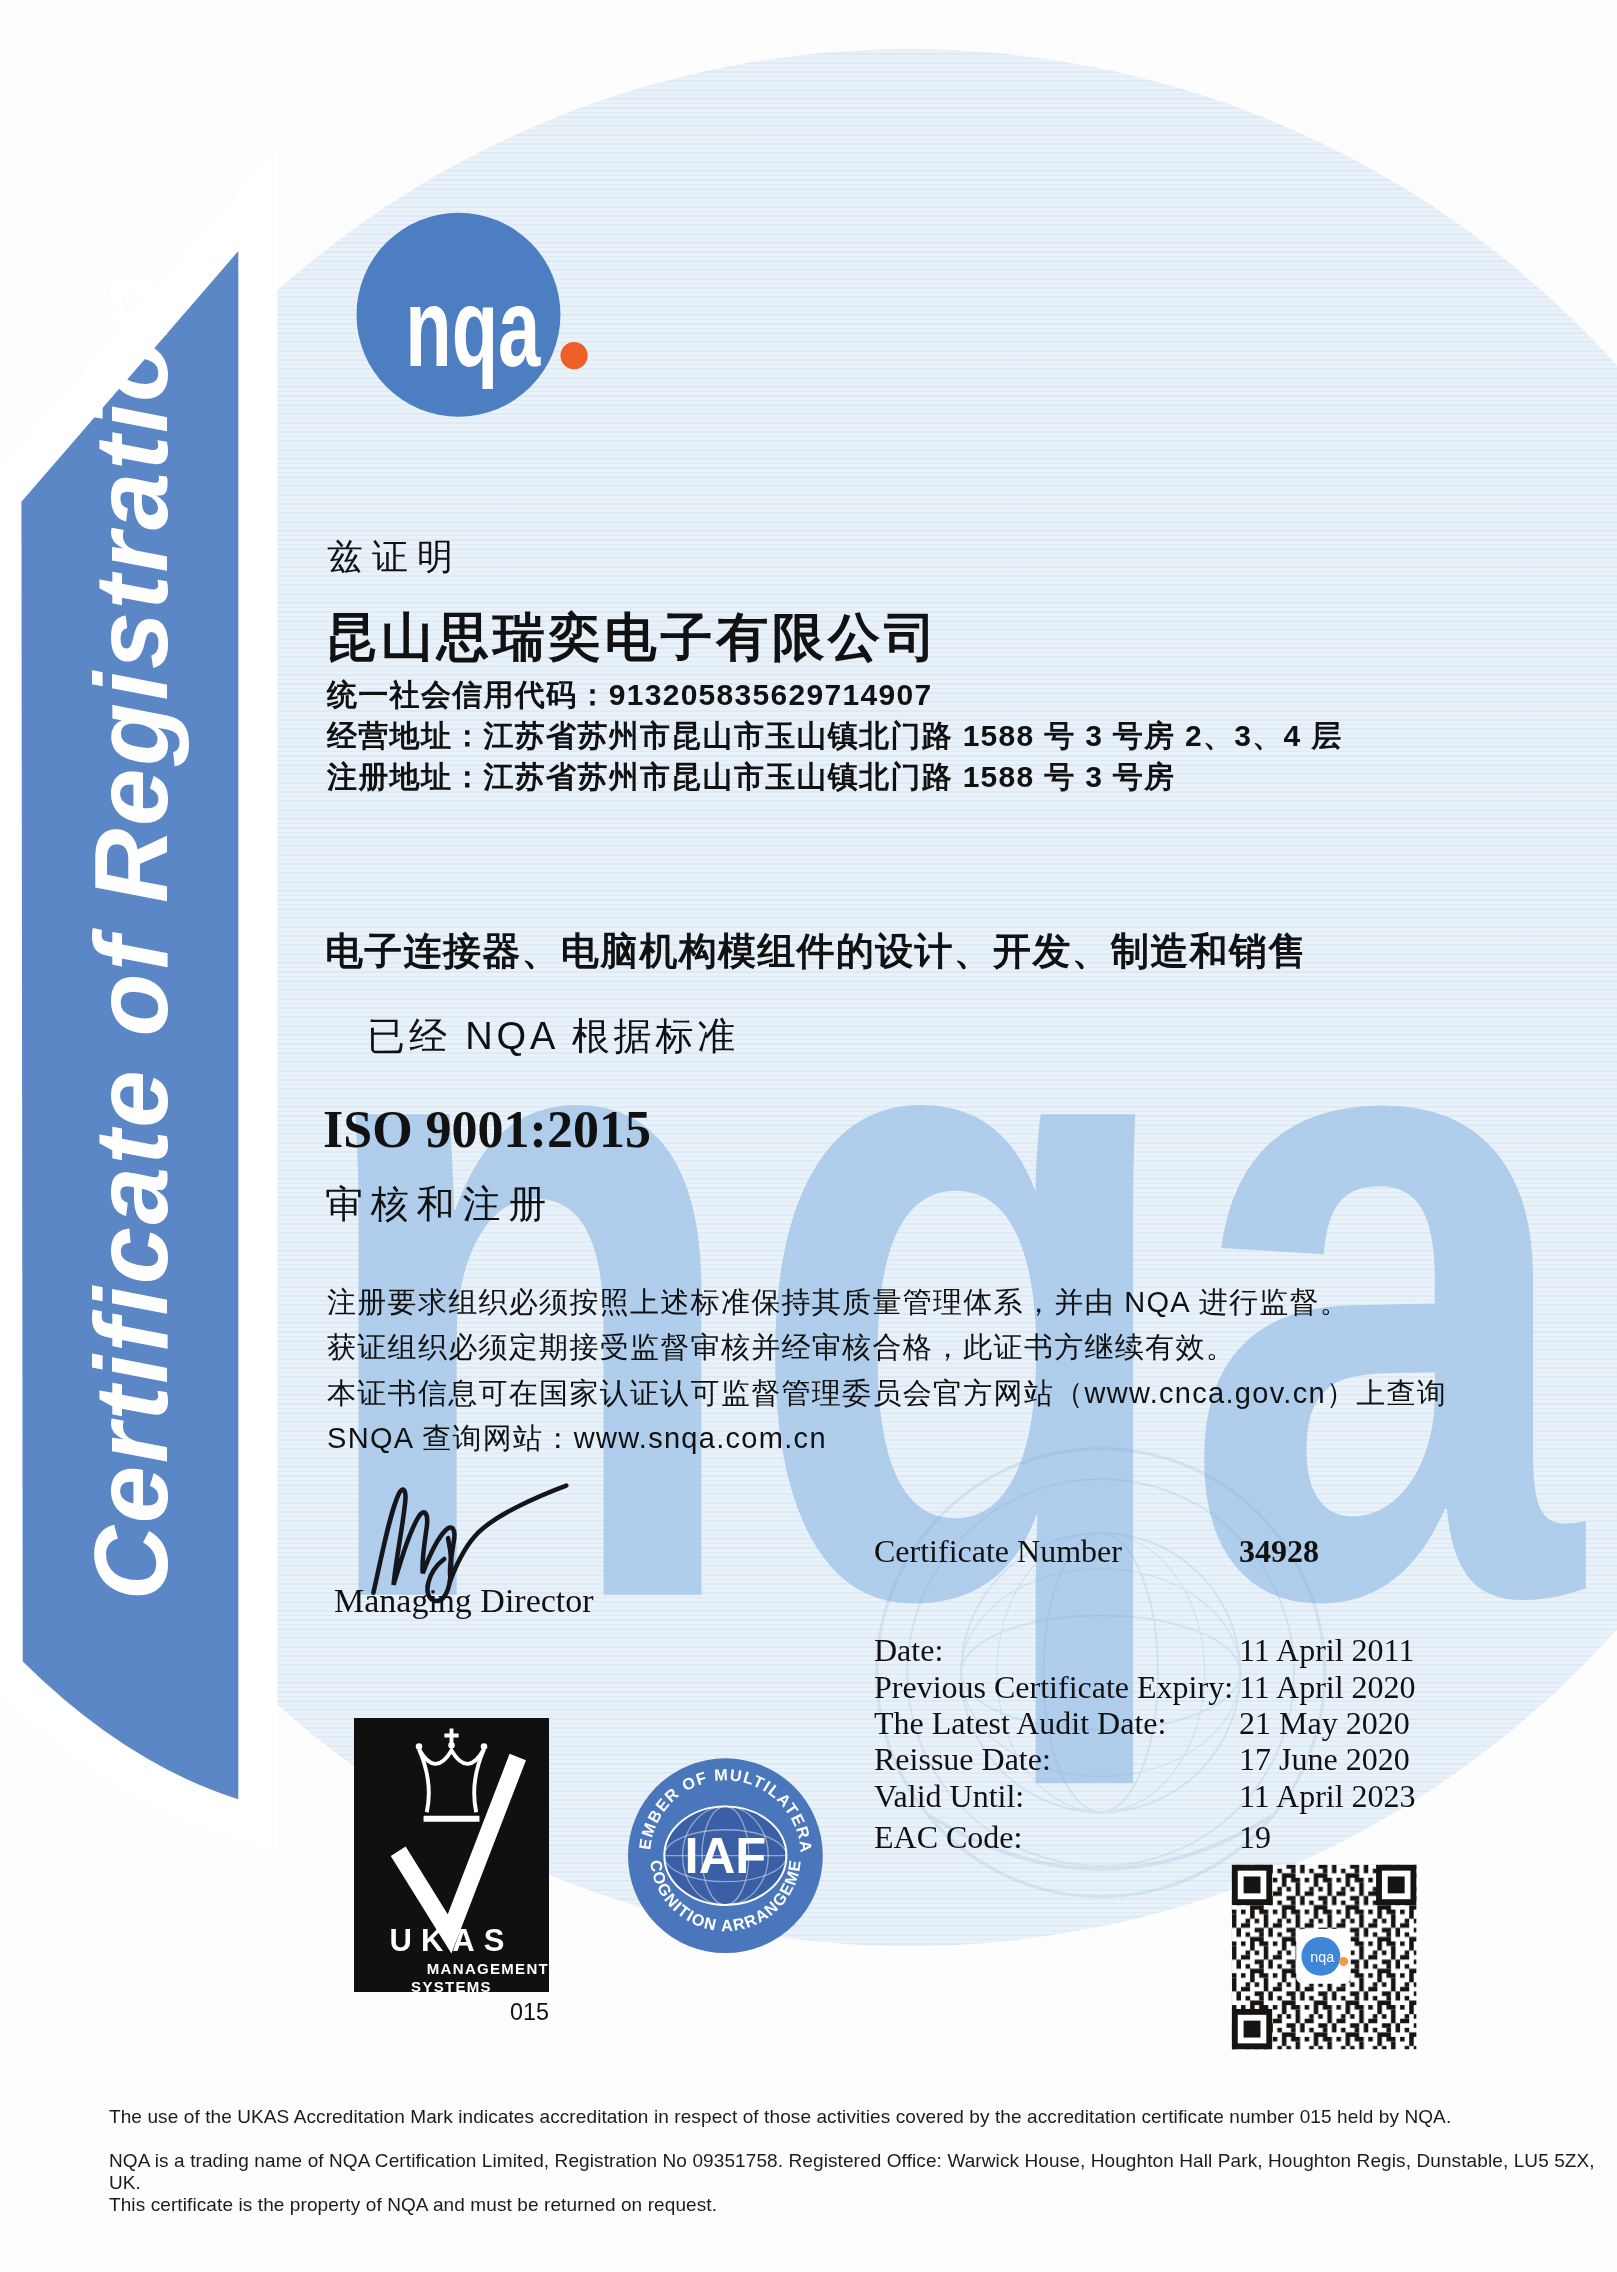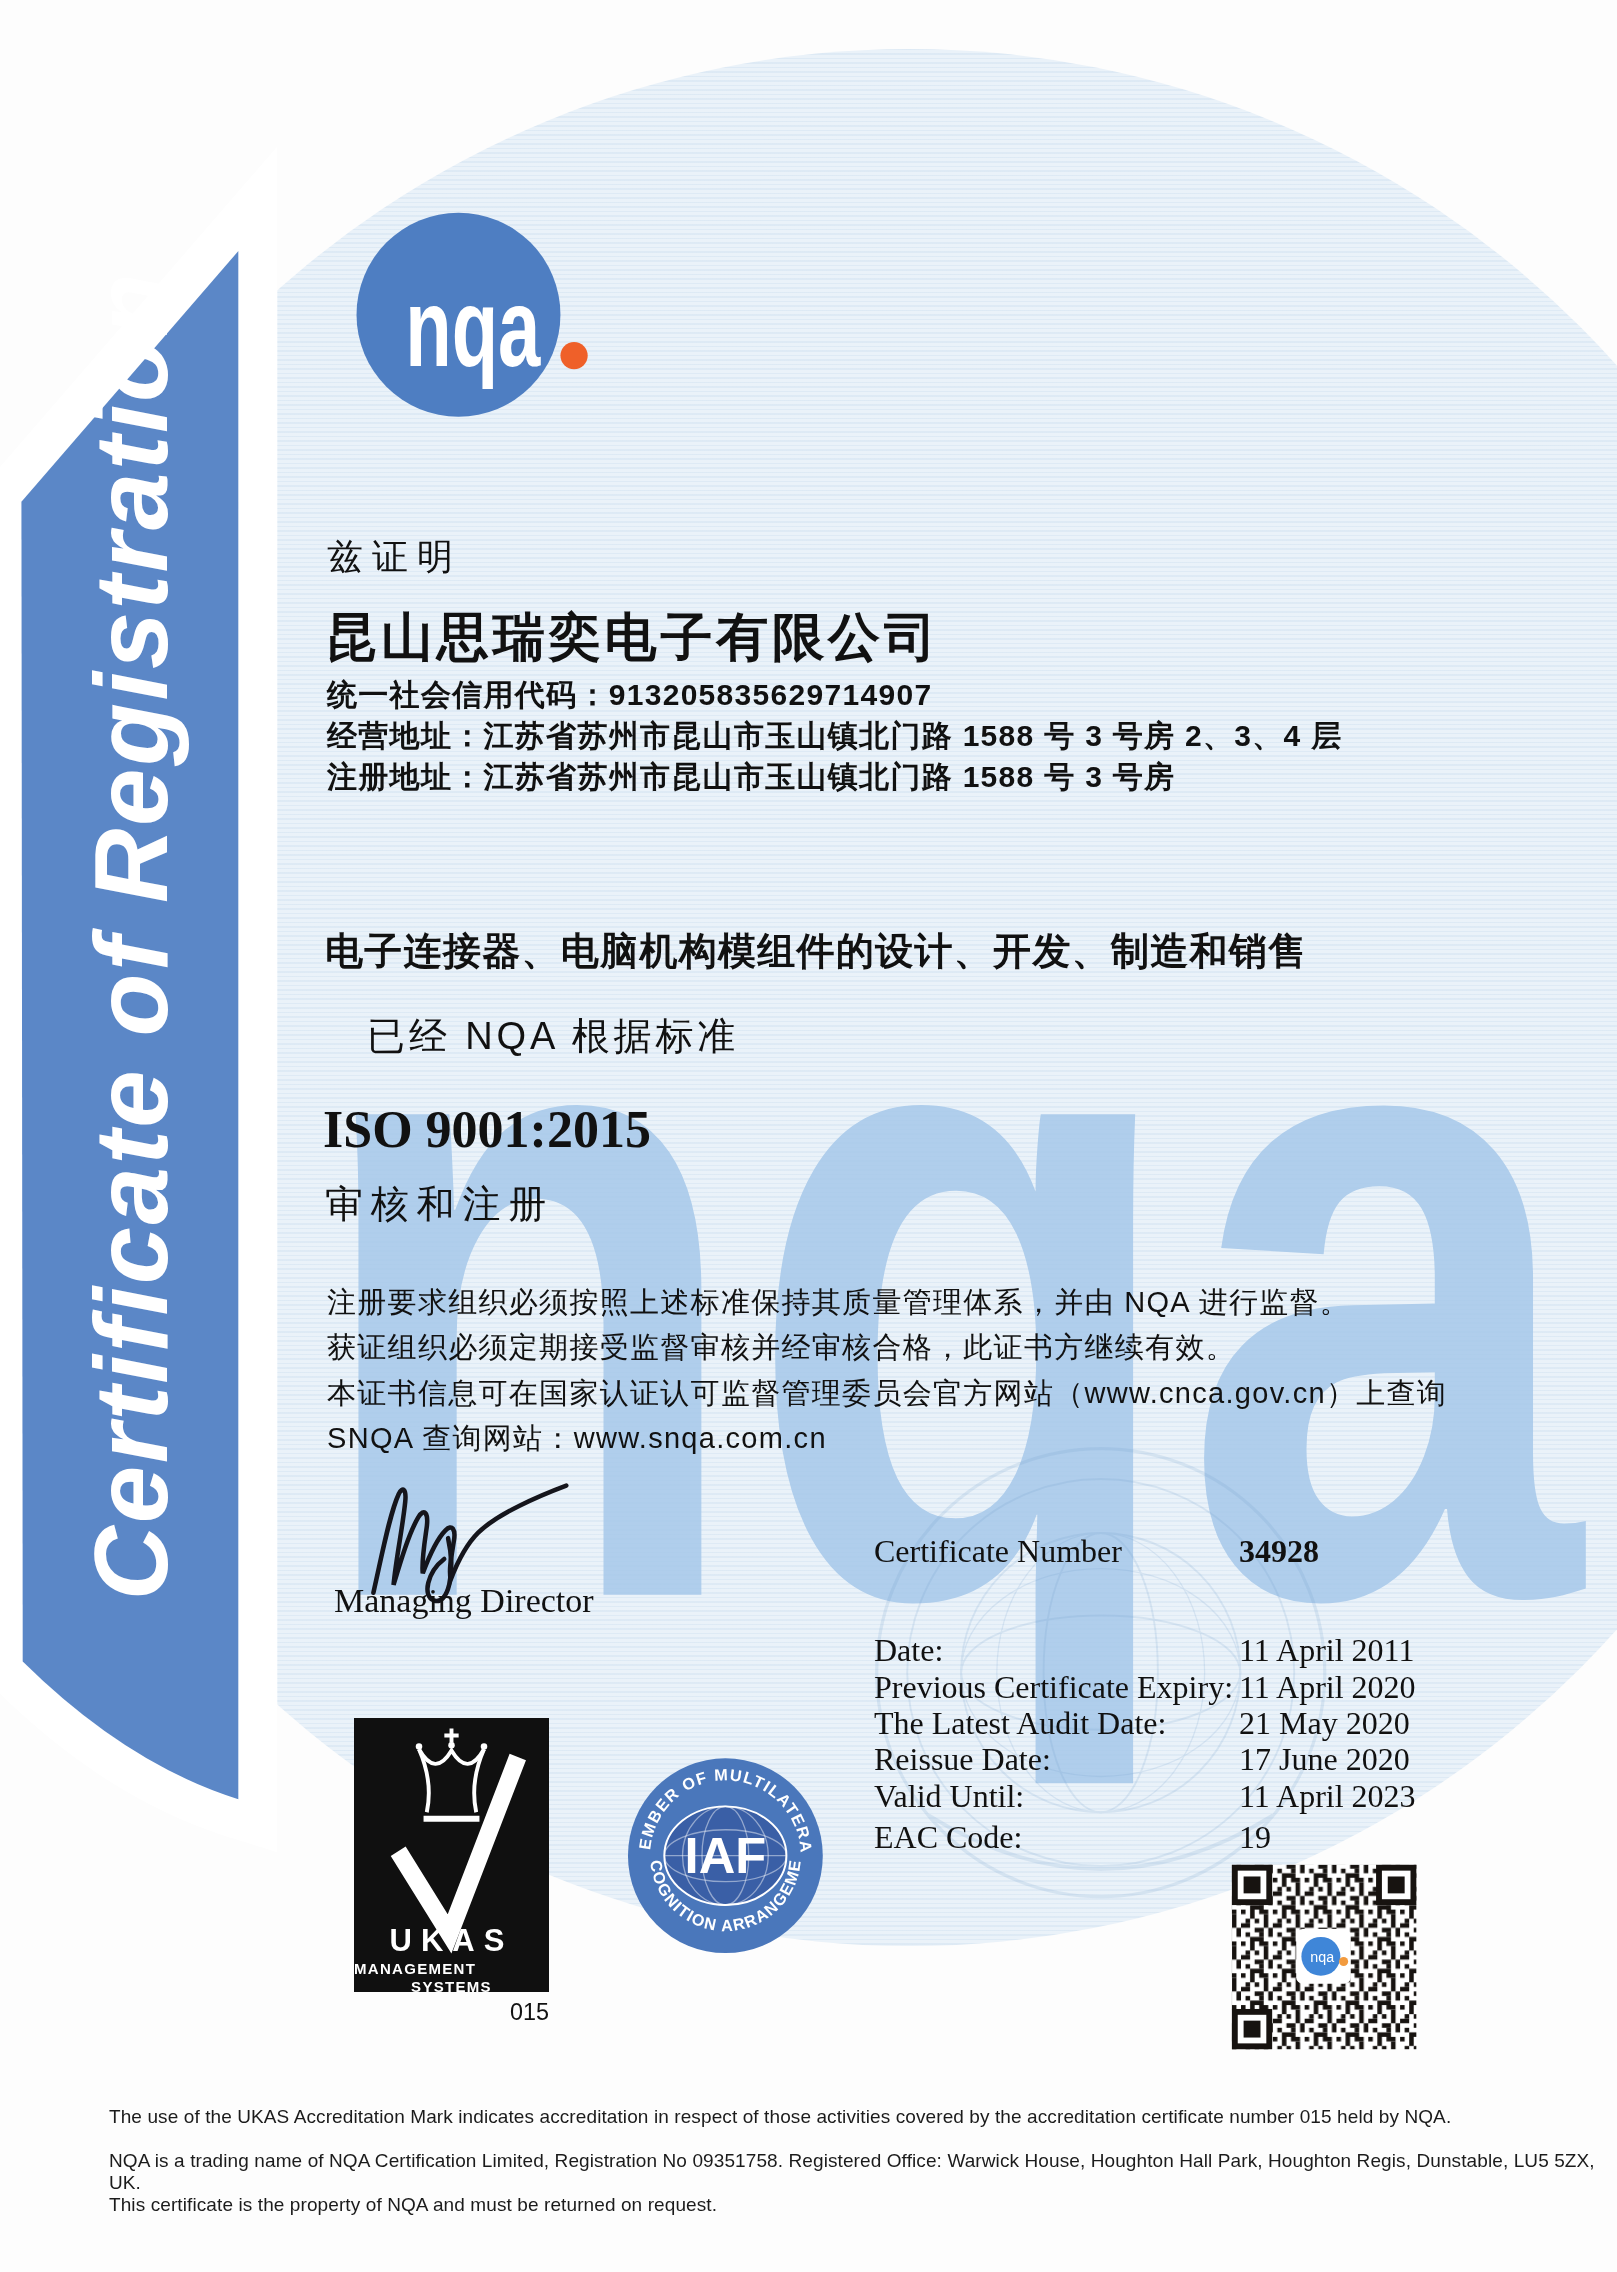--- a/index.html
+++ b/index.html
@@ -34,21 +34,21 @@
   
   .ser{font-family:"Liberation Serif",serif;font-size:32px;}
   .lab{left:874px;}
   .val{left:1239px;}
   .bold{font-weight:bold;}
   .rcert{top:1533px}
   .r0{top:1632px}.r1{top:1669px}.r2{top:1705px}.r3{top:1741px}.r4{top:1778px}.r5{top:1819px}
   
   .ukas-box{left:354px;top:1718px;width:195px;height:274px;background:#101010;}
   .ukas-name{left:0;top:205px;width:195px;text-align:center;color:#fff;font-size:31px;letter-spacing:9px;font-weight:bold;}
-  .ukas-l1{left:0;top:242px;width:195px;text-align:left;color:#fff;font-size:15px;letter-spacing:1.3px;font-weight:bold;}
+  .ukas-l1{left:0;top:242px;width:195px;text-align:right;color:#fff;font-size:15px;letter-spacing:1.3px;font-weight:bold;}
   .ukas-l2{left:0;top:260px;width:195px;text-align:center;color:#fff;font-size:15px;letter-spacing:1.3px;font-weight:bold;}
   .ukas-num{left:354px;top:1999px;width:195px;text-align:right;font-size:23.4px;color:#111;}
   
   .foot{left:109px;font-size:19px;color:#1b1b1b;letter-spacing:0.1px;}
   .f0{top:2106px}.f1{top:2150px}.f2{top:2194px}
 </style>
 </head>
 <body>
 
 <div class="page">

